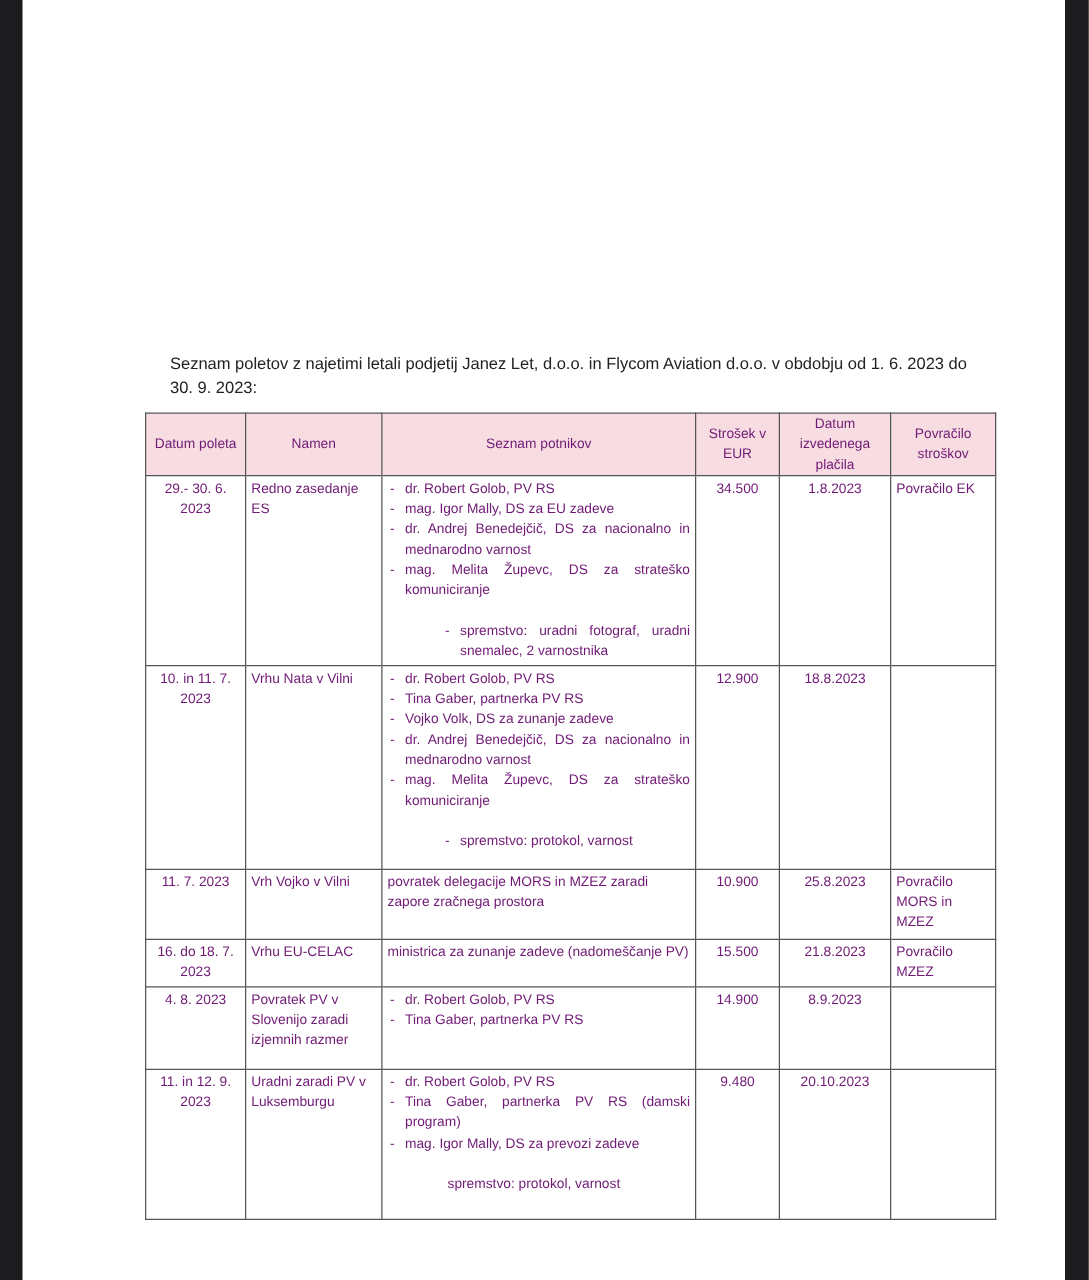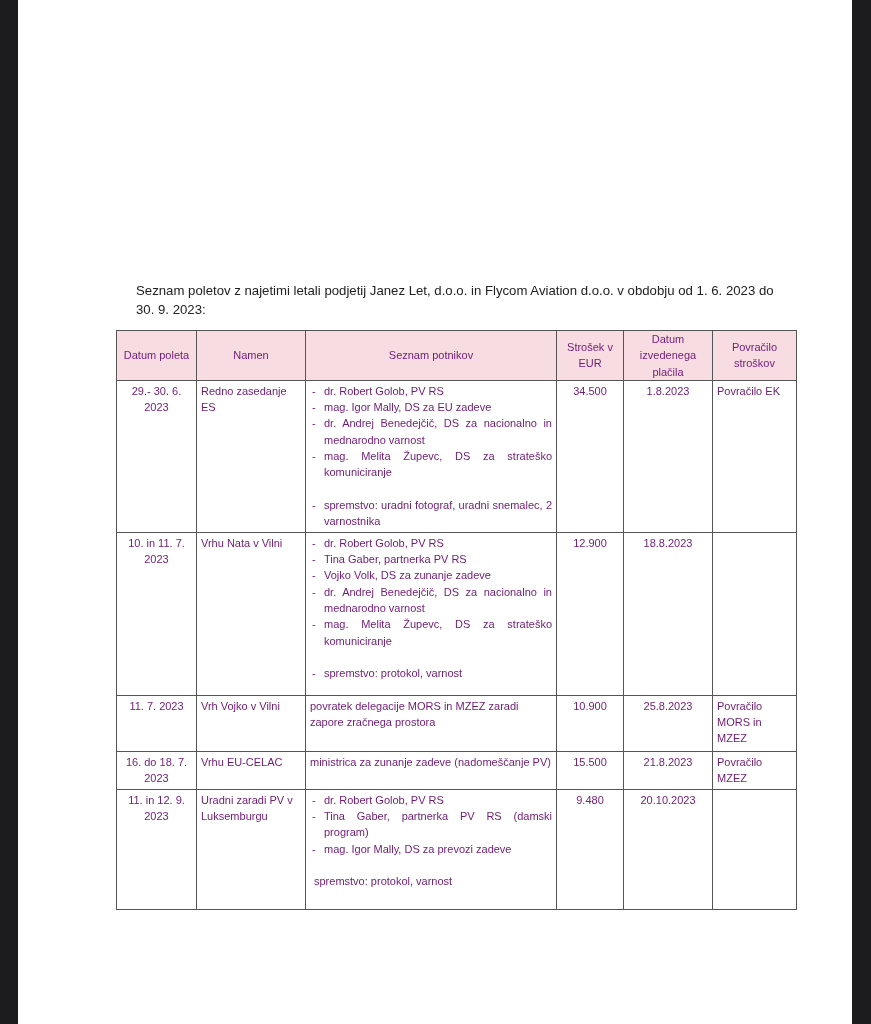--- a/index.html
+++ b/index.html
@@ -33,21 +33,21 @@
   table.flights th {
     background: #f7dde2; font-weight: normal; text-align: center;
     vertical-align: middle; height: 45px; padding: 0 2px;
   }
   td.c-date { text-align: center; }
   td.c-cost, td.c-paid { text-align: center; }
   td.mid { vertical-align: middle; }
   ul.pax { list-style: none; margin: 0; padding: 0; }
   ul.pax li { position: relative; padding-left: 14px; text-align: justify; text-align-last: left; }
   ul.pax li.dash::before { content: "-"; position: absolute; left: 2px; top: 0; }
-  ul.pax li.gap { margin-top: 16px; }
+  ul.pax li.gap { margin-top: 16px; margin-left: 44px; }
   ul.pax li.plain { padding-left: 4px; }
 </style>
 </head>
 <body>
 
 <div class="page">
 
 
   <p class="para p2" style="margin:0">Seznam poletov z najetimi letali podjetij Janez Let, d.o.o. in Flycom Aviation d.o.o. v obdobju od 1. 6. 2023 do 30. 9. 2023:</p>
 
@@ -118,20 +118,33 @@
 
       <tr style="height:38px">
         <td class="c-date mid">16. do 18. 7. 2023</td>
         <td class="mid">Vrhu EU-CELAC</td>
         <td class="mid">ministrica za zunanje zadeve (nadomeščanje PV)</td>
         <td class="c-cost mid">15.500</td>
         <td class="c-paid mid">21.8.2023</td>
         <td class="mid">Povračilo MZEZ</td>
       </tr>
 
+      <tr style="height:66px">
+        <td class="c-date mid">4. 8. 2023</td>
+        <td class="mid">Povratek PV v Slovenijo zaradi izjemnih razmer</td>
+        <td class="mid">
+          <ul class="pax">
+            <li class="dash">dr. Robert Golob, PV RS</li>
+            <li class="dash">Tina Gaber, partnerka PV RS</li>
+          </ul>
+        </td>
+        <td class="c-cost mid">14.900</td>
+        <td class="c-paid mid">8.9.2023</td>
+        <td class="mid"></td>
+      </tr>
 
       <tr style="height:120px">
         <td class="c-date">11. in 12. 9. 2023</td>
         <td>Uradni zaradi PV v Luksemburgu</td>
         <td>
           <ul class="pax">
             <li class="dash">dr. Robert Golob, PV RS</li>
             <li class="dash">Tina Gaber, partnerka PV RS (damski program)</li>
             <li class="dash">mag. Igor Mally, DS za prevozi zadeve</li>
             <li class="plain gap">spremstvo: protokol, varnost</li>

